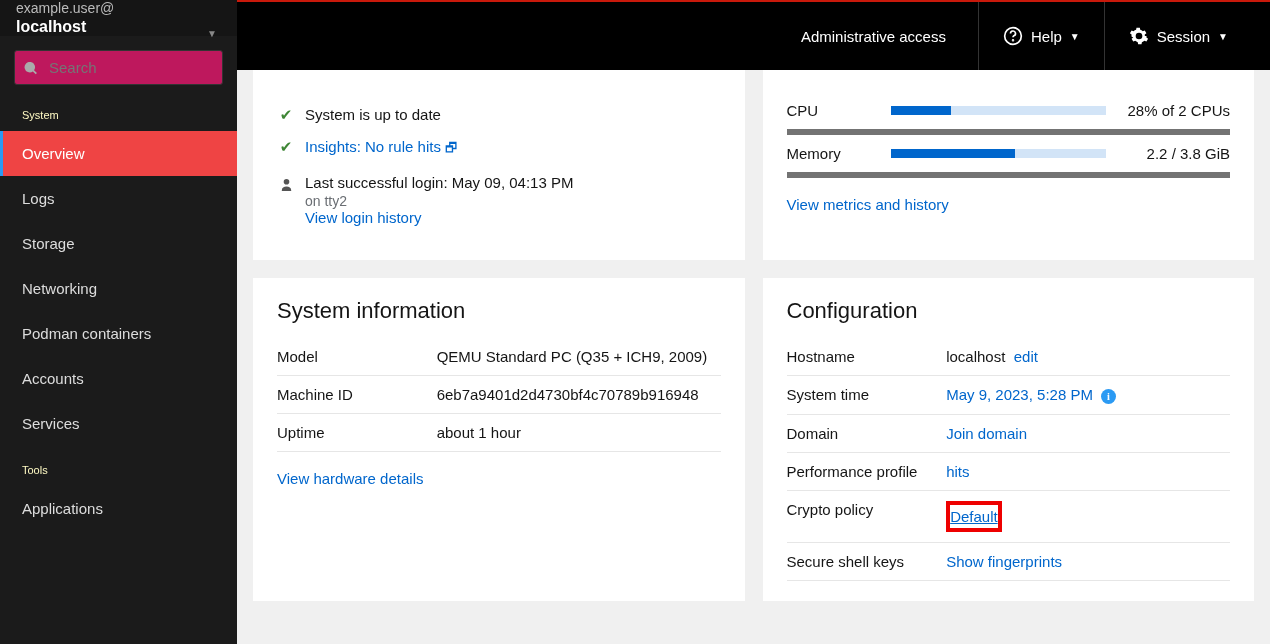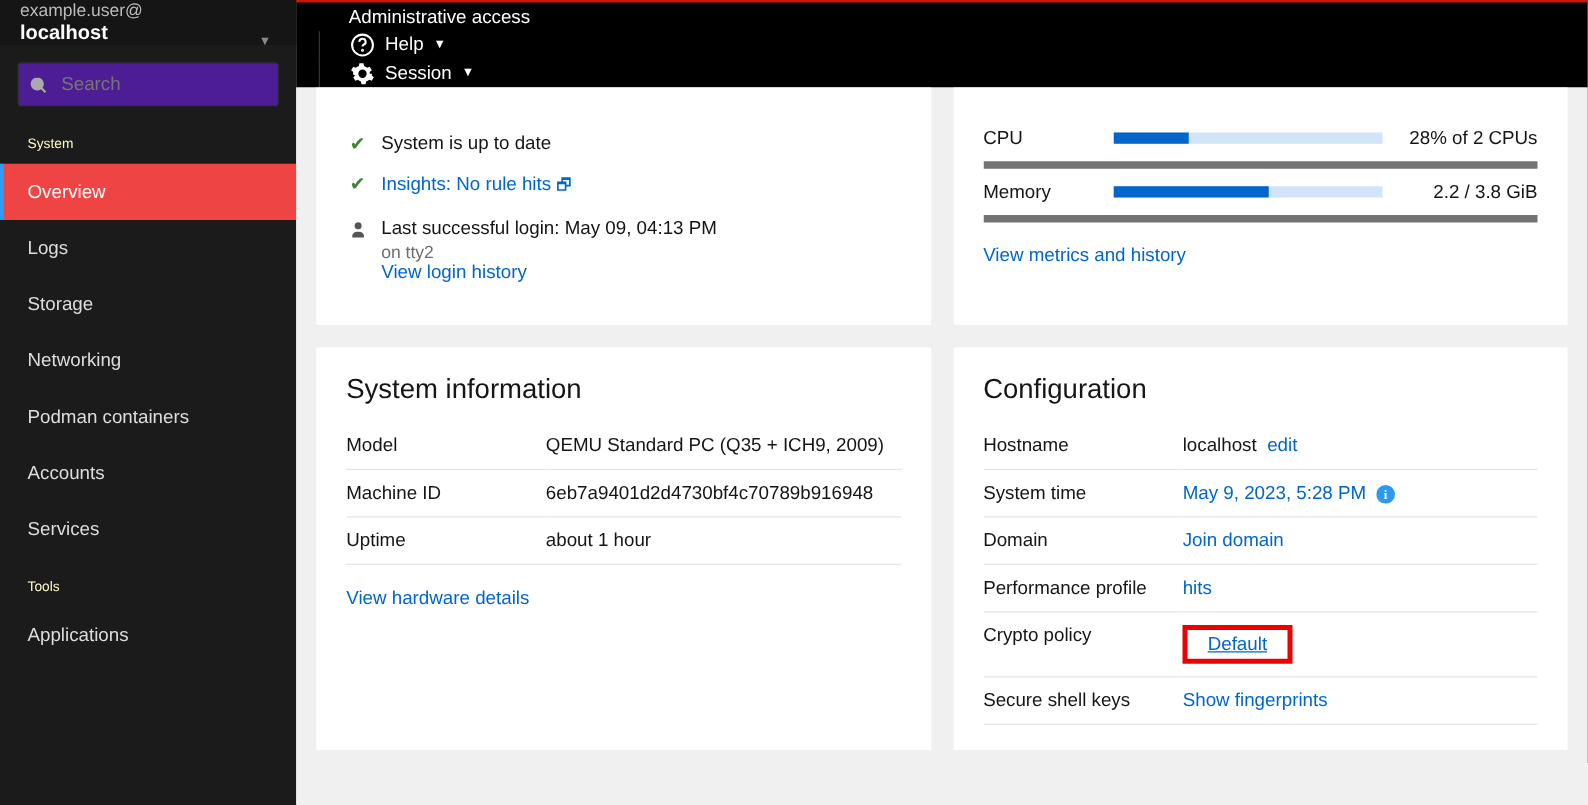--- a/index.html
+++ b/index.html
@@ -3,27 +3,27 @@
 <meta charset="utf-8">
 <style>
 * { box-sizing: border-box; margin: 0; padding: 0; }
 body { font-family: -apple-system, BlinkMacSystemFont, "Segoe UI", sans-serif; font-size: 15px; background: #f0f0f0; color: #151515; width: 1270px; height: 644px; overflow: hidden; border: 1px solid #333; }
 .sidebar { position: absolute; left: 0; top: 0; width: 237px; height: 644px; background: #1b1b1b; color: #fff; }
 .host-sel { padding: 0 16px; background: #151515; position: relative; }
 .host-sel .user { color: #bbb; font-size: 14px; }
 .host-sel .host { color: #fff; font-weight: 700; font-size: 16px; margin-top: 2px; }
 .host-sel .caret { position: absolute; right: 20px; top: 28px; color: #888; font-size: 10px; }
 .search-wrap { padding: 14px 14px 6px; }
-.search { width: 100%; background: #4c1d95; border: 1px solid #333; border-radius: 3px; padding: 8px 10px 8px 34px; color: #ccc; font-size: 15px; }
+.search { width: 100%; background: #be185d; border: 1px solid #333; border-radius: 3px; padding: 8px 10px 8px 34px; color: #ccc; font-size: 15px; }
 .search-wrap { position: relative; }
 .search-icon { position: absolute; left: 24px; top: 24px; color: #aaa; font-size: 14px; }
 .nav-group-label { color: #fef9c3; font-size: 11px; padding: 18px 22px 10px; }
 .nav-item { padding: 14px 22px; color: #ddd; cursor: pointer; font-size: 15px; }
 .nav-item.active { background: #ef4444; border-left: 3px solid #2b9af3; color: #fff; padding-left: 19px; }
-.topbar { position: absolute; left: 237px; top: 0; right: 0; height: 70px; background: #000; border-top: 2px solid #c9190b; display: flex; align-items: flex-start; justify-content: flex-end; padding: 0 18px; color: #fff; flex-direction: column; }
+.topbar { position: absolute; left: 237px; top: 0; right: 0; height: 70px; background: #000; border-top: 2px solid #c9190b; display: flex; align-items: flex-start; justify-content: flex-end; padding: 0 18px; color: #fff; }
 .topbar .item { display: flex; align-items: center; gap: 8px; padding: 0 24px; height: 100%; border-left: 1px solid #333; font-size: 15px; }
 .topbar .item.first { border-left: none; padding-right: 32px;}
 .content { position: absolute; left: 237px; top: 70px; right: 0; bottom: 0; background: #f0f0f0; overflow: hidden; padding: 0 16px; }
 .panels { display: grid; grid-template-columns: 1fr 1fr; gap: 18px; }
 .panel { background: #fff; padding: 20px 24px; }
 .panel h2 { font-size: 22px; font-weight: 500; margin-bottom: 14px; }
 .health-row { display: flex; align-items: flex-start; gap: 10px; margin: 14px 0; }
 .ico { width: 18px; text-align: center; flex-shrink:0; }
 .green { color: #3e8635; }
 .blue, a.link { color: #0066cc; text-decoration: none; cursor:pointer;}
@@ -31,21 +31,21 @@
 .kv { width: 100%; border-collapse: collapse; }
 .kv tr { border-bottom: 1px solid #e6e6e6; }
 .kv td { padding: 10px 0; vertical-align: top; }
 .kv td.k { color: #151515; width: 36%; }
 .kv td.v { color: #151515; }
 .usage-row { display: flex; align-items: center; justify-content: space-between; padding: 10px 0; border-bottom: 6px solid #737373; }
 .usage-row .label { width: 90px; }
 .bar { flex: 1; height: 9px; background: #d2e4f7; margin: 0 14px; position: relative; }
 .bar .fill { position: absolute; left:0; top:0; bottom:0; background: #0066cc; }
 .usage-row .val { width: 110px; text-align: right; }
-.highlight { border: 4px solid #e00; padding: 3px 16px; display: inline-block; }
+.highlight { border: 4px solid #e00; padding: 3px 0; display: inline-block; }
 .link.underline { text-decoration: underline; }
 .ext-icon { font-size: 13px; }
 .panel-link { margin-top: 18px; display:block;}
 svg { display:inline-block; vertical-align: middle;}
 </style>
 </head>
 <body>
 
 <div class="sidebar">
   <div class="host-sel">

